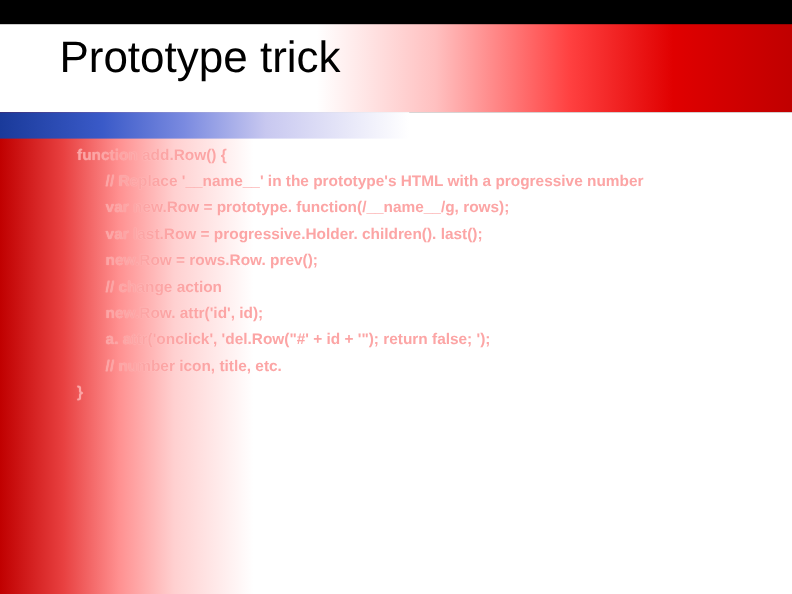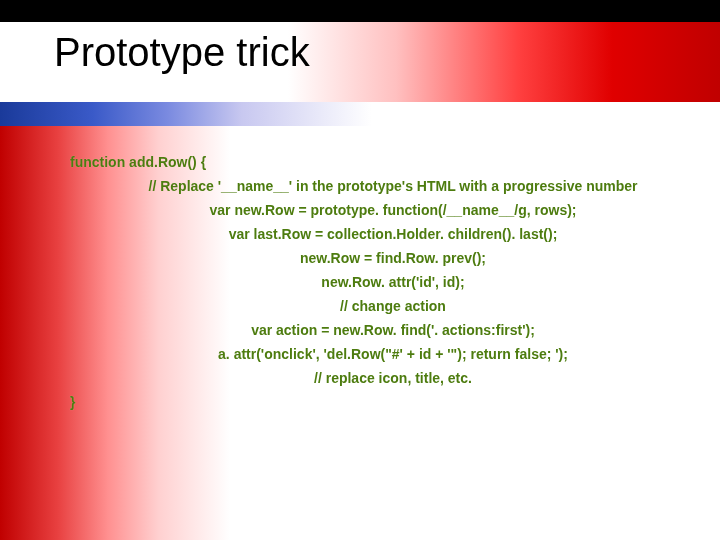--- a/index.html
+++ b/index.html
@@ -59,50 +59,47 @@
     background: linear-gradient(to right, #c00000 0%, #e84040 8%, #ff9090 15%, #ffd0d0 22%, #ffffff 32%, #ffffff 100%);
   }
   .code-block {
     position: absolute;
     top: 128px;
     left: 70px;
     width: 620px;
     font-size: 14px;
     line-height: 24px;
     font-weight: bold;
-    color: #4d7c0f;
+    color: #fca5a5;
     z-index: 3;
-    margin-top: 22px;
   }
   .code-line {
     white-space: pre;
     text-shadow: 0 0 1px rgba(255,255,255,0.4);
   }
   .indent {
     padding-left: 26px;
-    text-align: center;
   }
 </style>
 </head>
 <body>
 
 <div class="slide">
   <div class="top-black"></div>
   <div class="title-bar">
     <div class="title-text">Prototype trick</div>
   </div>
   <div class="accent-bar"></div>
   <div class="content-bg"></div>
 
   <div class="code-block">
     <div class="code-line">function add.Row() {</div>
     <div class="code-line indent">// Replace '__name__' in the prototype's HTML with a progressive number</div>
     <div class="code-line indent">var new.Row = prototype. function(/__name__/g, rows);</div>
-    <div class="code-line indent">var last.Row = collection.Holder. children(). last();</div>
-    <div class="code-line indent">new.Row = find.Row. prev();</div>
+    <div class="code-line indent">var last.Row = progressive.Holder. children(). last();</div>
+    <div class="code-line indent">new.Row = rows.Row. prev();</div>
+    <div class="code-line indent">// change action</div>
     <div class="code-line indent">new.Row. attr('id', id);</div>
-    <div class="code-line indent">// change action</div>
-    <div class="code-line indent">var action = new.Row. find('. actions:first');</div>
     <div class="code-line indent">a. attr('onclick', 'del.Row("#' + id + '"); return false; ');</div>
-    <div class="code-line indent">// replace icon, title, etc.</div>
+    <div class="code-line indent">// number icon, title, etc.</div>
     <div class="code-line">}</div>
   </div>
 </div>
 
 </body></html>

